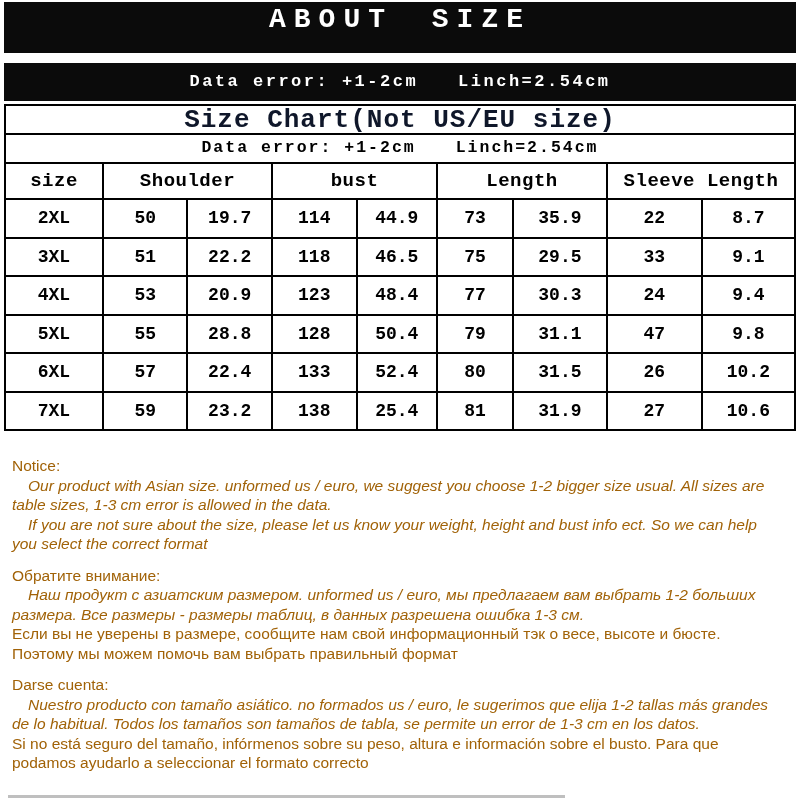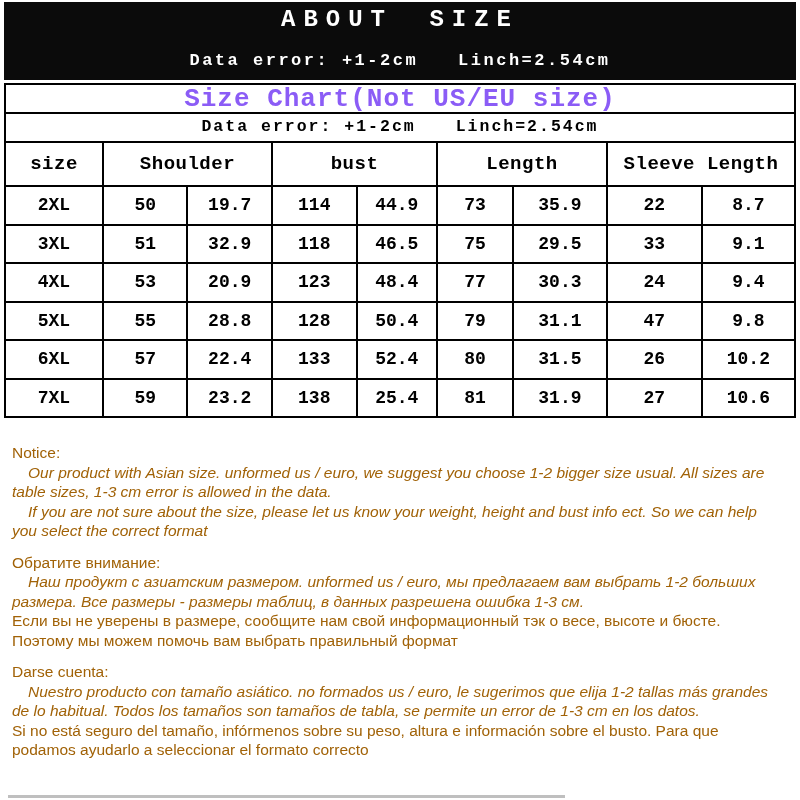--- a/index.html
+++ b/index.html
@@ -13,52 +13,52 @@
     color:#121212;
     padding:2px 4px 0 4px;
   }
   .mono { font-family:"Liberation Mono", "DejaVu Sans Mono", monospace; font-weight:bold; }
 
   .banner {
     background:#0b0b0b; color:#ffffff; text-align:center;
     width:100%;
   }
   .banner.title-bar {
-    height:40px; line-height:36px;
-    font-size:24px; letter-spacing:8px; word-spacing:14px;
-    margin-bottom:0;
+    height:51px; line-height:36px;
+    font-size:28px; letter-spacing:8px; word-spacing:14px;
+    margin-bottom:10px;
   }
   .banner.error-bar {
     height:38px; line-height:38px;
     font-size:17px; letter-spacing:2.5px;
     margin-bottom:3px;
   }
   .gap-spacer { display:inline-block; width:40px; }
 
   .chart-head-box { border:2px solid #000; border-bottom:none; background:#fff; }
   .size-chart-row {
     height:29px; line-height:29px; text-align:center;
-    font-size:26px; letter-spacing:1px; color:#8b5cf6;
+    font-size:26px; letter-spacing:1px; color:#0f172a;
     border-bottom:2px solid #000;
   }
   .error-sub-row {
     height:27px; line-height:26px; text-align:center;
     font-size:16.5px; letter-spacing:2px; color:#000;
   }
 
   table.size-table {
     width:100%; border-collapse:collapse; table-layout:fixed;
     border:2px solid #000;
   }
   table.size-table th, table.size-table td {
     border:2px solid #000; text-align:center; vertical-align:middle;
     font-family:"Liberation Mono", "DejaVu Sans Mono", monospace; font-weight:bold;
     color:#000; background:#fff;
   }
-  table.size-table th { height:44px; font-size:19px; letter-spacing:0.5px; }
+  table.size-table th { height:36px; font-size:19px; letter-spacing:0.5px; }
   table.size-table td { height:38.5px; font-size:18px; }
 
   .notes { padding:0 14px 0 8px; margin-top:25px; font-size:15.5px; line-height:19.5px; color:#a16207; }
   .note-block { margin-top:12px; }
   .note-block:first-child { margin-top:0; }
   .note-title { }
   .note-p.indent { text-indent:16px;font-style:italic; }
 
   .bottom-line {
     position:absolute; left:8px; top:795px;
@@ -114,21 +114,21 @@
         <td>114</td>
         <td>44.9</td>
         <td>73</td>
         <td>35.9</td>
         <td>22</td>
         <td>8.7</td>
       </tr>
       <tr>
         <td>3XL</td>
         <td>51</td>
-        <td>32.9</td>
+        <td>22.2</td>
         <td>118</td>
         <td>46.5</td>
         <td>75</td>
         <td>29.5</td>
         <td>33</td>
         <td>9.1</td>
       </tr>
       <tr>
         <td>4XL</td>
         <td>53</td>

